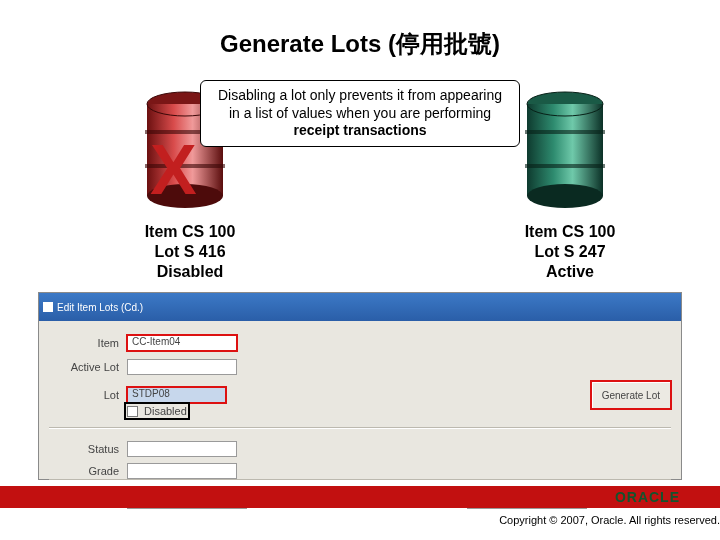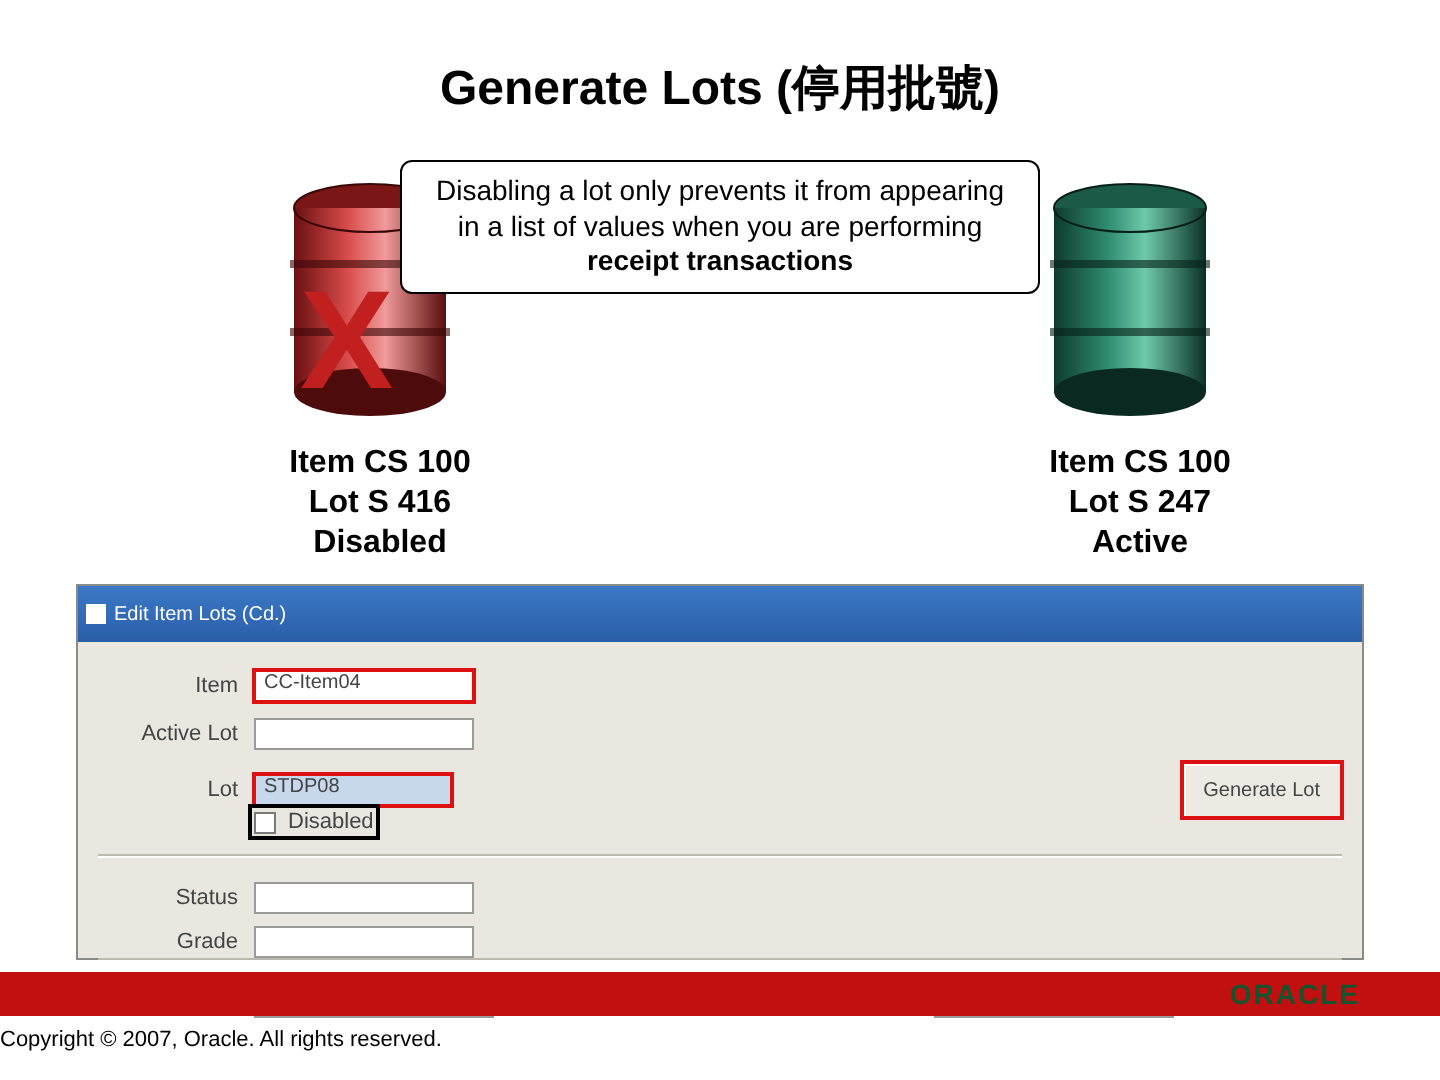--- a/index.html
+++ b/index.html
@@ -152,21 +152,21 @@
     color: #14532d;
     font-family: Arial, sans-serif;
     font-weight: bold;
     font-size: 14px;
     letter-spacing: 1px;
   }
   .copyright {
     position: absolute;
     left: 0; right: 0;
     top: 514px;
-    text-align: left;
+    text-align: right;
     font-size: 11px;
     color: #000;
   }
 </style>
 </head>
 <body>
 
 <div class="slide">
 
   <div class="title">Generate Lots (停用批號)</div>

